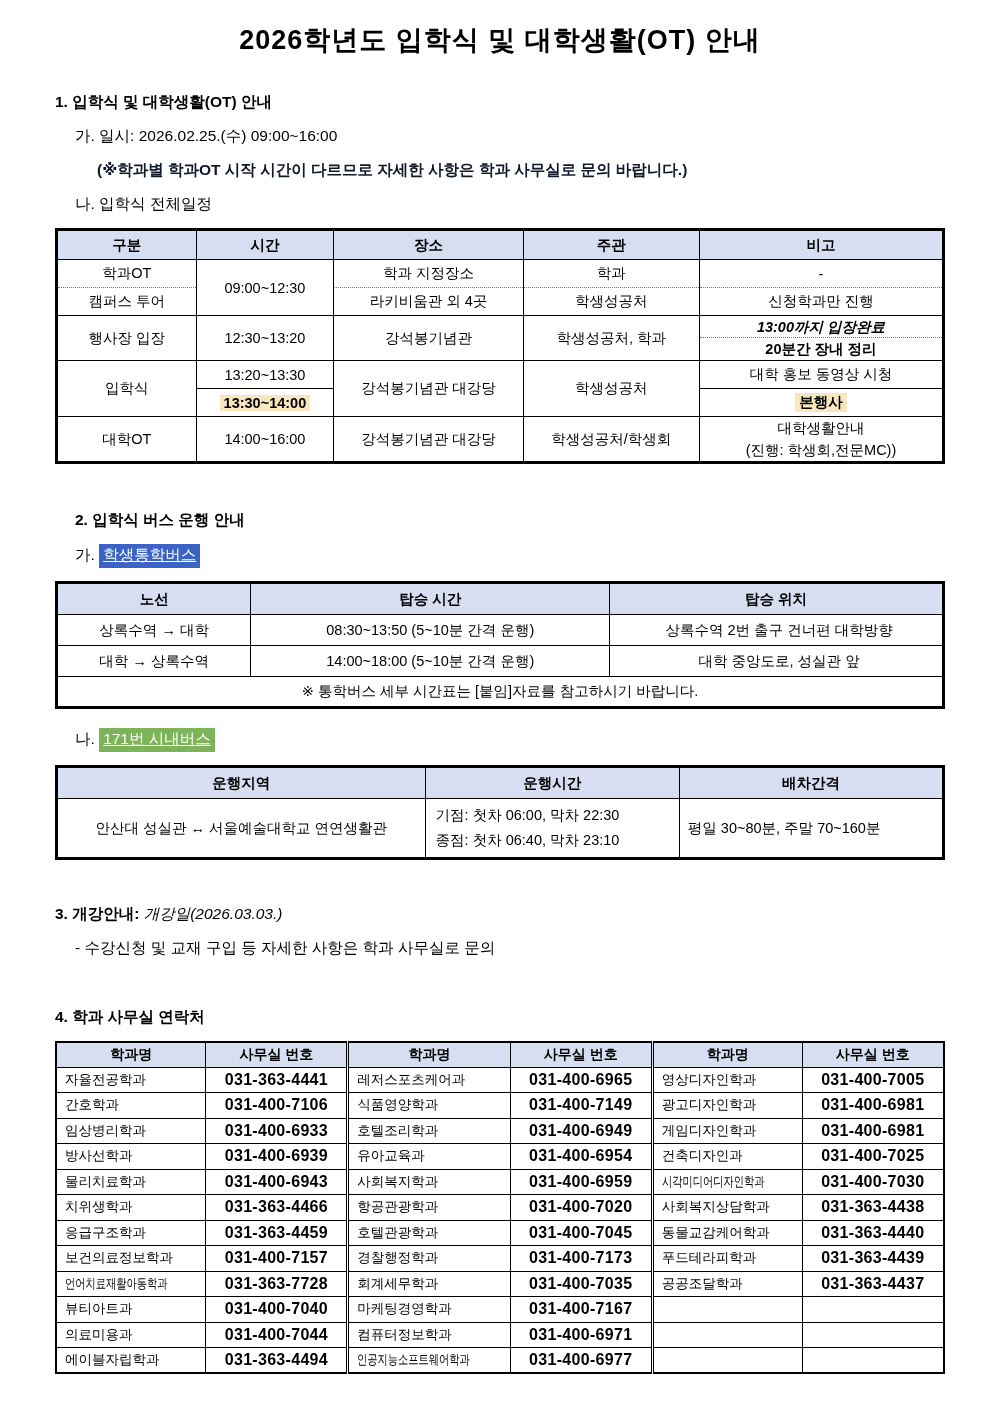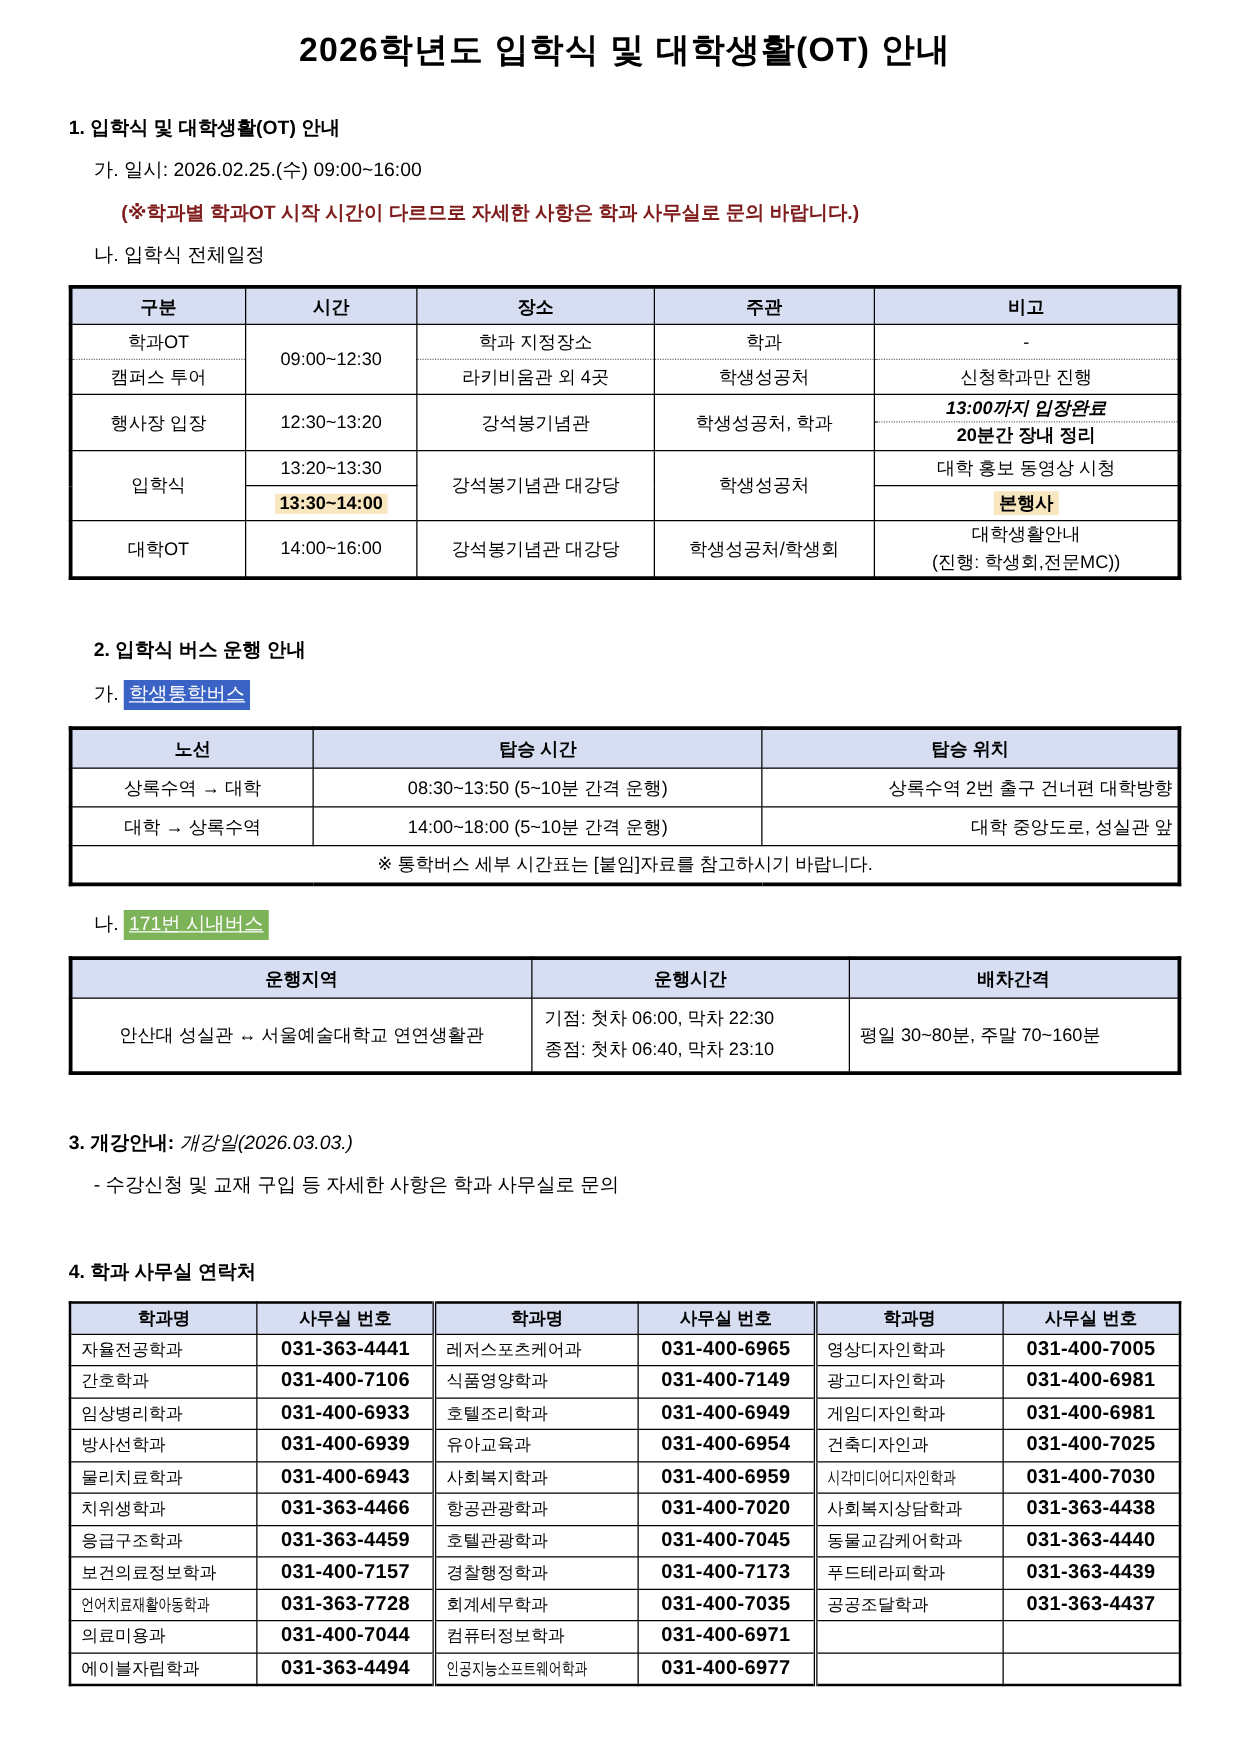--- a/index.html
+++ b/index.html
@@ -10,21 +10,21 @@
     color:#000;
   }
   .page { width:992px; height:1403px; padding:22px 47px 0 55px; }
 
   .doc-title { text-align:center; font-size:27px; font-weight:bold; letter-spacing:1px; }
 
   .sec-heading { font-size:15.5px; font-weight:bold; margin-top:34px; }
   .line  { font-size:15.5px; margin-top:13px; }
   .ind1  { padding-left:20px; }
   .ind2  { padding-left:42px; }
-  .red-note { color:#7f1d1d; font-weight:bold; }
+  .red-note { color:#0f172a; font-weight:bold; }
   .inline-bold { font-weight:bold; }
 
   table { border-collapse:collapse; width:890px; margin-top:13px; }
   table, .tb-outer { border:3px solid #000; }
   th, td { border:1px solid #000; font-size:14.5px; text-align:center; padding:2px 4px; }
   th { background:#d7def1; font-weight:bold; height:30px; }
 
   
   .st td { height:28px; }
   .st .two-line { padding:0; }
@@ -36,21 +36,21 @@
   .hl-yellow { display:inline-block; background:#f8e6be; font-weight:bold; padding:0 4px; }
 
   
   .lbl { display:inline-block; color:#fff; padding:1px 4px 2px 4px; text-decoration:underline; font-size:15.5px; }
   .lbl-blue  { background:#3b63c6; }
   .lbl-green { background:#7db45a; }
 
   
   .bt th { height:32px; }
   .bt td { height:31px; }
-  .bt .loc { text-align:right; padding-left:10px; }
+  .bt .loc { text-align:center; padding-left:10px; }
 
   
   .cbt th { height:32px; }
   .cbt td { height:60px; }
   .cbt .times { text-align:left; padding-left:10px; }
   .cbt .times div { height:25px; line-height:25px; }
   .cbt .interval { text-align:left; padding-left:8px; }
 
   
   .ct { border:2px solid #000; }
@@ -297,20 +297,28 @@
         </tr>
         <tr>
           <td class="name"><span class="squeeze">언어치료재활아동학과</span></td>
           <td class="num">031-363-7728</td>
           <td class="name grp">회계세무학과</td>
           <td class="num">031-400-7035</td>
           <td class="name grp">공공조달학과</td>
           <td class="num">031-363-4437</td>
         </tr>
         <tr>
+          <td class="name">뷰티아트과</td>
+          <td class="num">031-400-7040</td>
+          <td class="name grp">마케팅경영학과</td>
+          <td class="num">031-400-7167</td>
+          <td class="name grp"></td>
+          <td class="num"></td>
+        </tr>
+        <tr>
           <td class="name">의료미용과</td>
           <td class="num">031-400-7044</td>
           <td class="name grp">컴퓨터정보학과</td>
           <td class="num">031-400-6971</td>
           <td class="name grp"></td>
           <td class="num"></td>
         </tr>
         <tr>
           <td class="name">에이블자립학과</td>
           <td class="num">031-363-4494</td>

